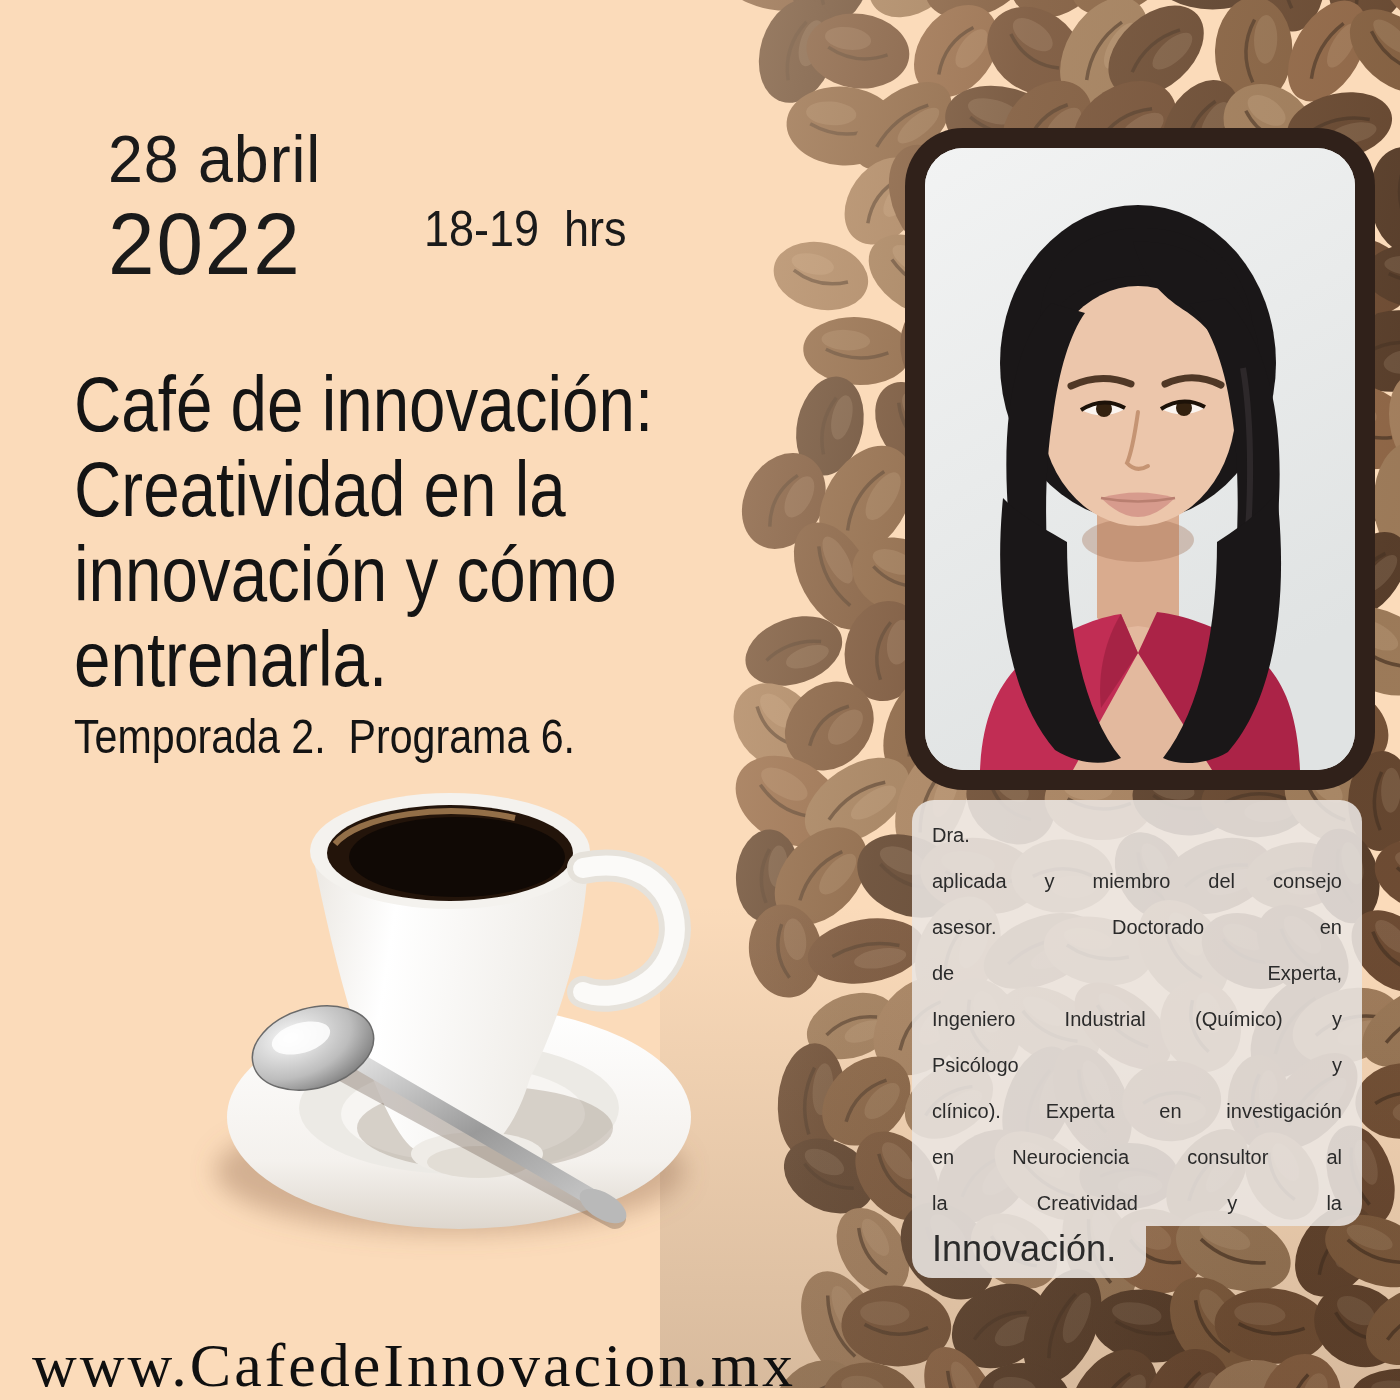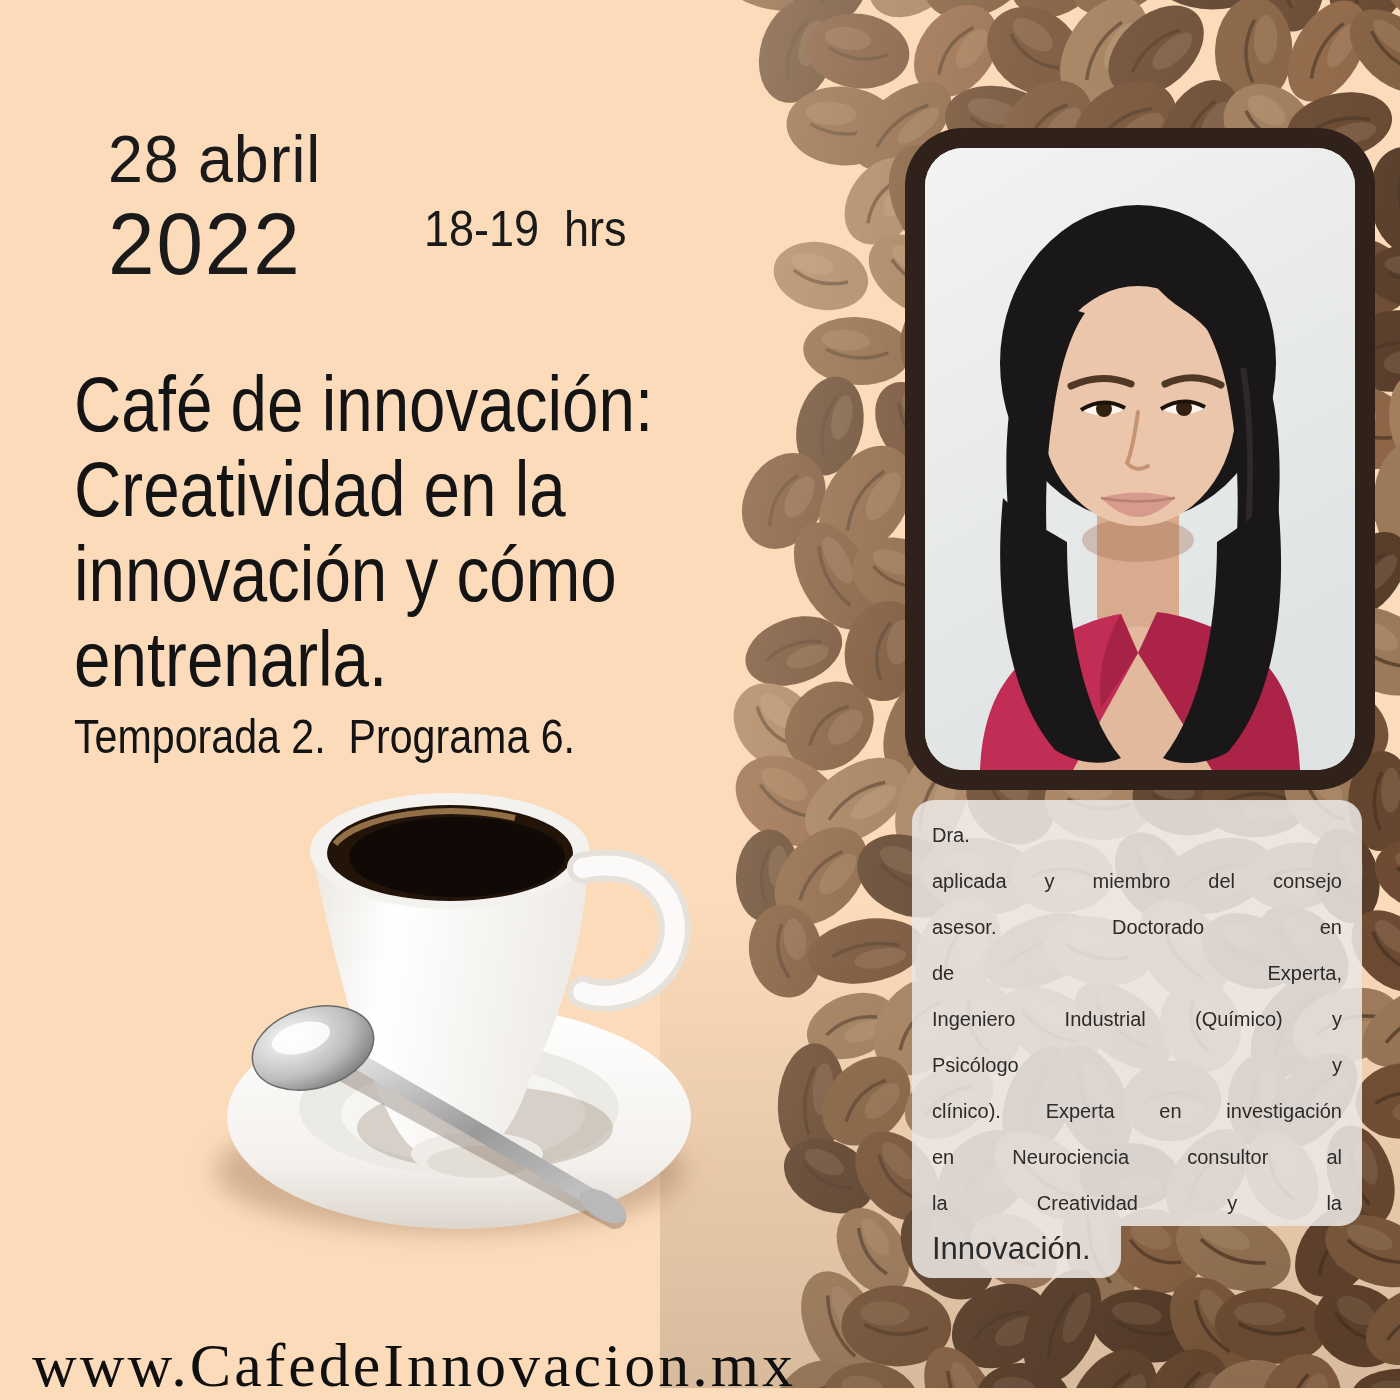--- a/index.html
+++ b/index.html
@@ -53,21 +53,21 @@
   }
   
   .bio{position:absolute;left:912px;top:800px;width:450px;color:#2b2b2b;}
   .bio-main{
     background:var(--bioBg);border-radius:22px 22px 22px 0;
     padding:12px 20px 0 20px;
   }
   .bio-line{display:flex;justify-content:space-between;line-height:46px;font-size:20px;}
   .bio-last{
     background:var(--bioBg);border-radius:0 0 20px 20px;
-    width:max-content;padding:0 30px 6px 20px;line-height:46px;font-size:31px;text-align:center;
+    width:max-content;padding:0 30px 6px 20px;line-height:46px;font-size:36px;text-align:center;
   }
   
   .cup-wrap{position:absolute;left:185px;top:756px;width:570px;height:520px;}
 </style>
 </head>
 <body>
 
 <div class="canvas">
 
   <div class="beans-wrap">

